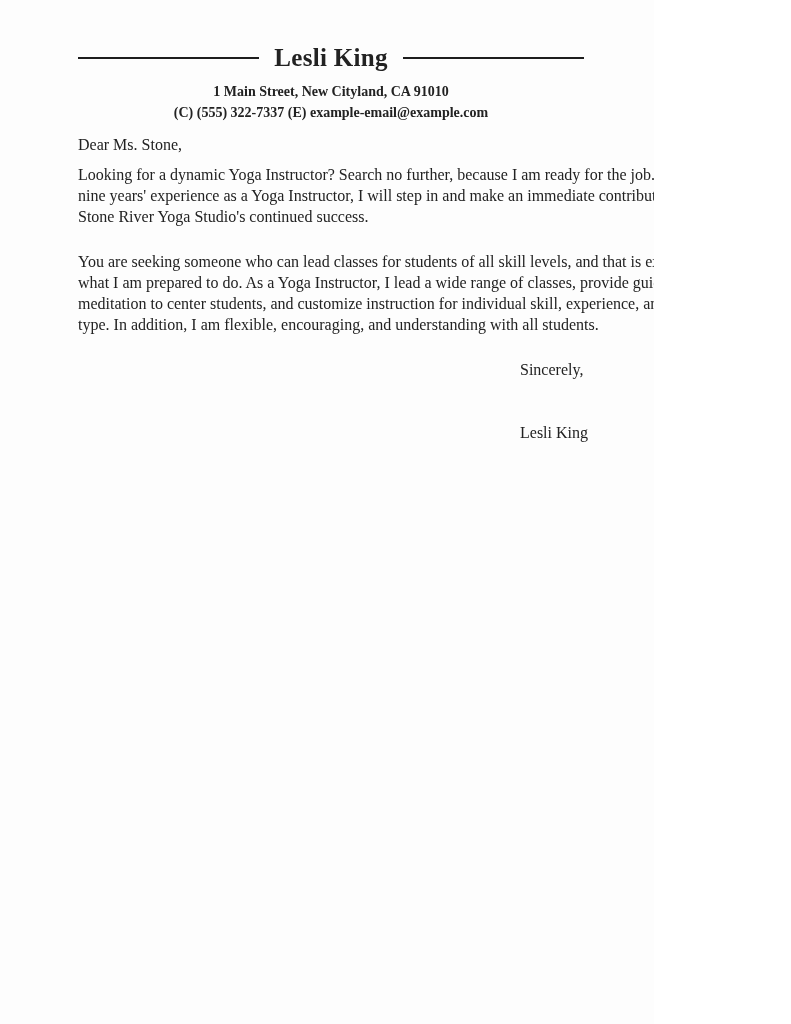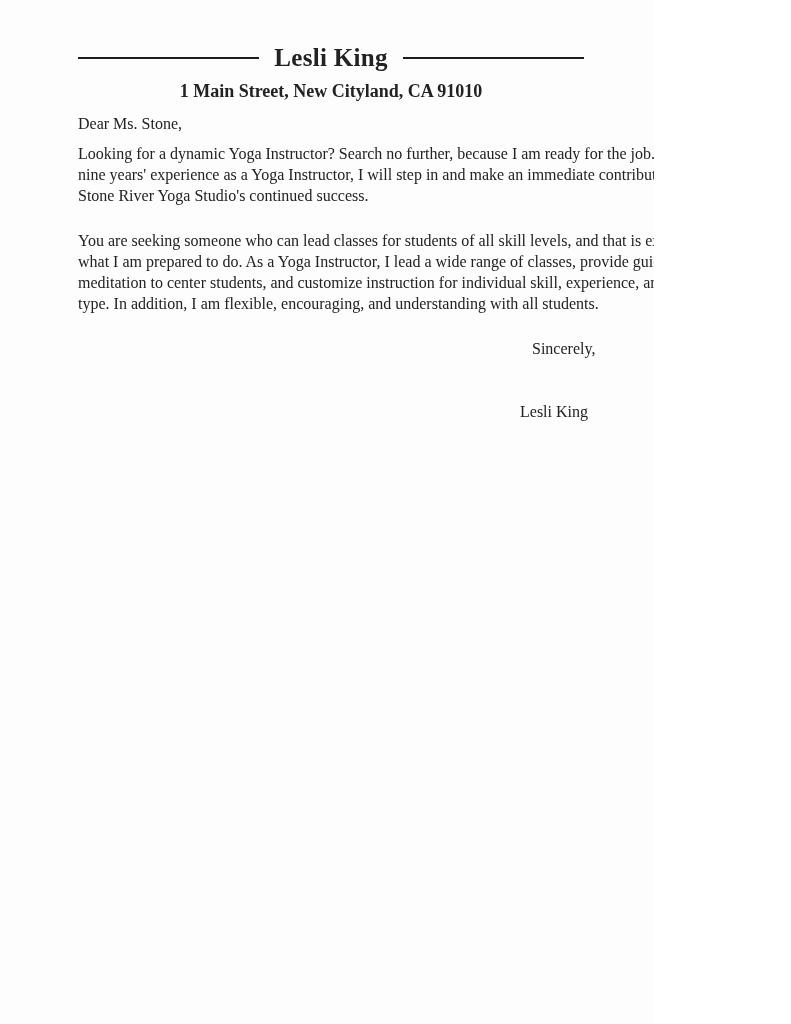--- a/index.html
+++ b/index.html
@@ -30,21 +30,21 @@
   .author-name {
     margin: 0;
     font-size: 25px;
     font-weight: bold;
     letter-spacing: 0.3px;
     white-space: nowrap;
   }
   .hdr-line {
     text-align: center;
     font-weight: bold;
-    font-size: 18px;
+    font-size: 14px;
     line-height: 21px;
     margin: 0;
   }
 
   
   .letter-body {
     width: 645px;
     font-size: 16px;
     line-height: 21px;
   }
@@ -52,38 +52,39 @@
     margin: 11px 0 9px 0;
   }
   .para {
     margin: 0 0 24px 0;
   }
   .closing-block {
     margin-left: 442px;
     margin-top: 10px;
   }
   .closing-phrase {
-    margin: 12px;
+    margin: 0;
   }
   .signature {
     margin: 42px 0 0 0;
   }
 </style>
 </head>
 <body>
 
 <div class="page">
 
   <header>
     <div class="name-row">
       <span class="rule"></span>
       <h1 class="author-name">Lesli King</h1>
       <span class="rule"></span>
     </div>
     <p class="hdr-line">1 Main Street, New Cityland, CA 91010</p>
+    <p class="hdr-line">(C) (555) 322-7337 (E) example-email@example.com</p>
   </header>
 
   <main class="letter-body">
     <p class="salutation">Dear Ms. Stone,</p>
 
     <p class="para">Looking for a dynamic Yoga Instructor? Search no further, because I am ready for the job. With over nine years' experience as a Yoga Instructor, I will step in and make an immediate contribution to Stone River Yoga Studio's continued success.</p>
 
     <p class="para">You are seeking someone who can lead classes for students of all skill levels, and that is exactly what I am prepared to do. As a Yoga Instructor, I lead a wide range of classes, provide guided meditation to center students, and customize instruction for individual skill, experience, and body type. In addition, I am flexible, encouraging, and understanding with all students.</p>
 
 

